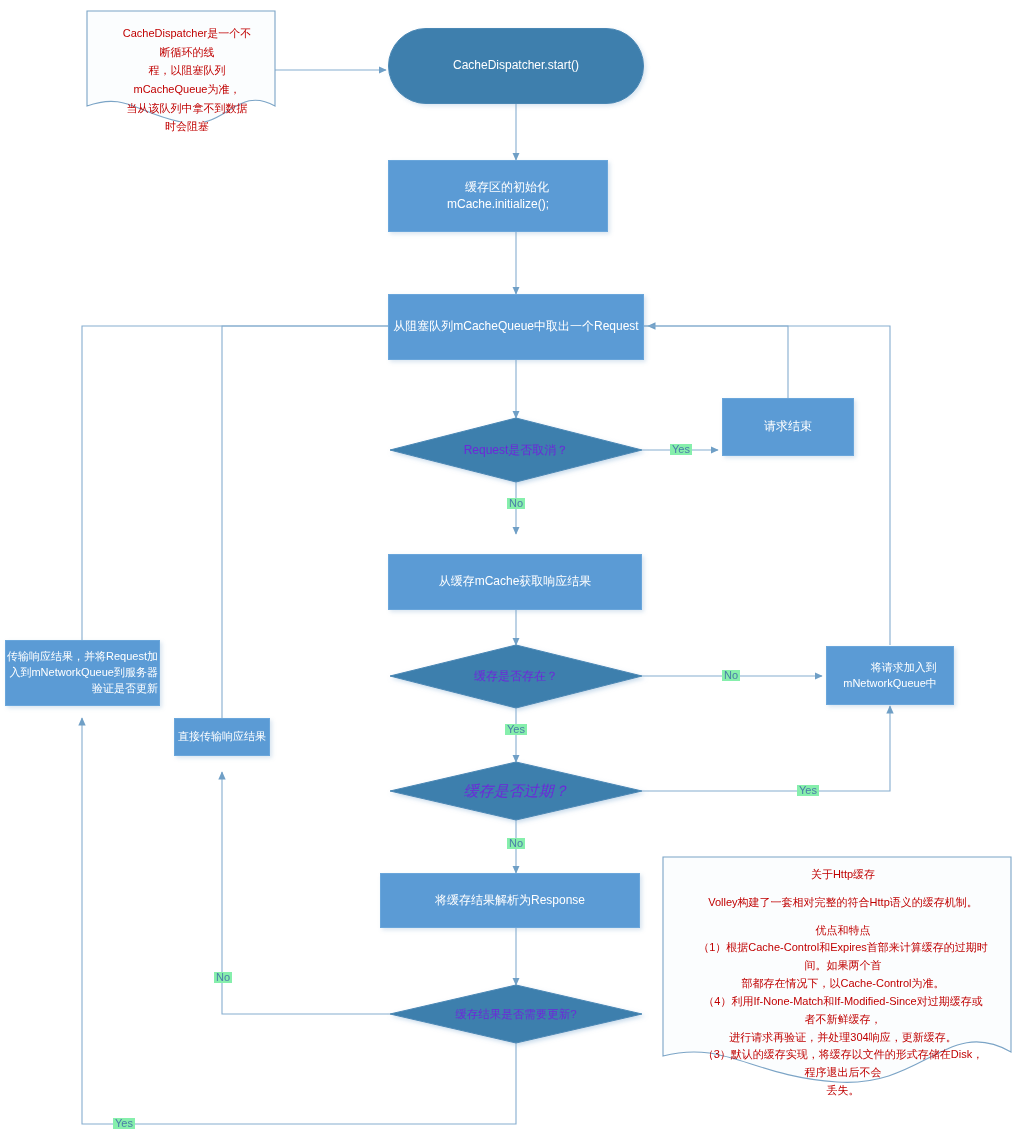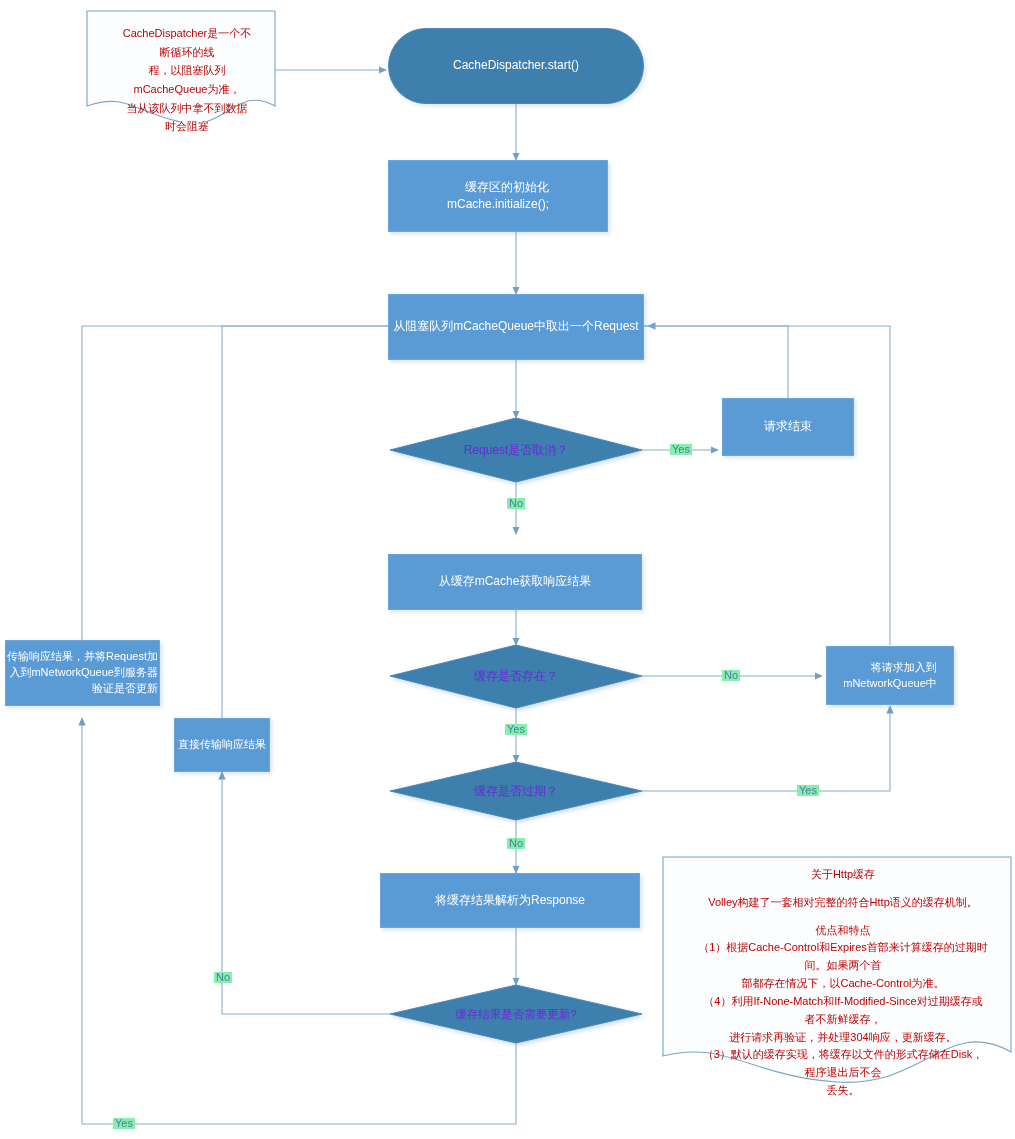--- a/index.html
+++ b/index.html
@@ -122,38 +122,38 @@
   <div class="diamond-wrap" style="left:390px;top:645px;width:252px;height:63px;">
     <span class="dtext" style="font-size:12px;">缓存是否存在？</span>
   </div>
 
   <div class="node rect" style="left:826px;top:646px;width:128px;height:59px;font-size:11px;">
     <span class="lbl">将请求加入到
 mNetworkQueue中</span>
   </div>
 
   <div class="diamond-wrap" style="left:390px;top:762px;width:252px;height:58px;">
-    <span class="dtext" style="font-size:12px;">缓存是否过期？</span>
+    <span class="dtext" style="font-size:15px;font-style:italic;">缓存是否过期？</span>
   </div>
 
   <div class="node rect" style="left:380px;top:873px;width:260px;height:55px;font-size:12px;">
     <span class="lbl">将缓存结果解析为Response</span>
   </div>
 
   <div class="diamond-wrap" style="left:390px;top:985px;width:252px;height:58px;">
     <span class="dtext" style="font-size:11.5px;">缓存结果是否需要更新?</span>
   </div>
 
   <div class="node rect" style="left:5px;top:640px;width:155px;height:66px;font-size:11px;">
     <span class="lbl">传输响应结果，并将Request加
 入到mNetworkQueue到服务器
 验证是否更新</span>
   </div>
 
-  <div class="node rect" style="left:174px;top:718px;width:96px;height:54px;font-size:11px;">
+  <div class="node rect" style="left:174px;top:718px;width:96px;height:38px;font-size:11px;">
     <span class="lbl">直接传输响应结果</span>
   </div>
 
   <div class="note" style="left:86px;top:10px;width:190px;height:112px;">
     <svg width="190" height="112" viewBox="0 0 190 112" style="position:absolute;left:0;top:0;">
       <path d="M1,1 L189,1 L189,96 C150,74 140,122 95,112 C50,103 40,82 1,96 Z" fill="#fbfdfe" stroke="#7ba4c6" stroke-width="1.1"></path>
     </svg>
     <div class="noteinner" style="top:14px;line-height:1.7;">
       <span class="title-line">CacheDispatcher是一个不断循环的线</span>
       <span class="title-line">程，以阻塞队列mCacheQueue为准，</span>

